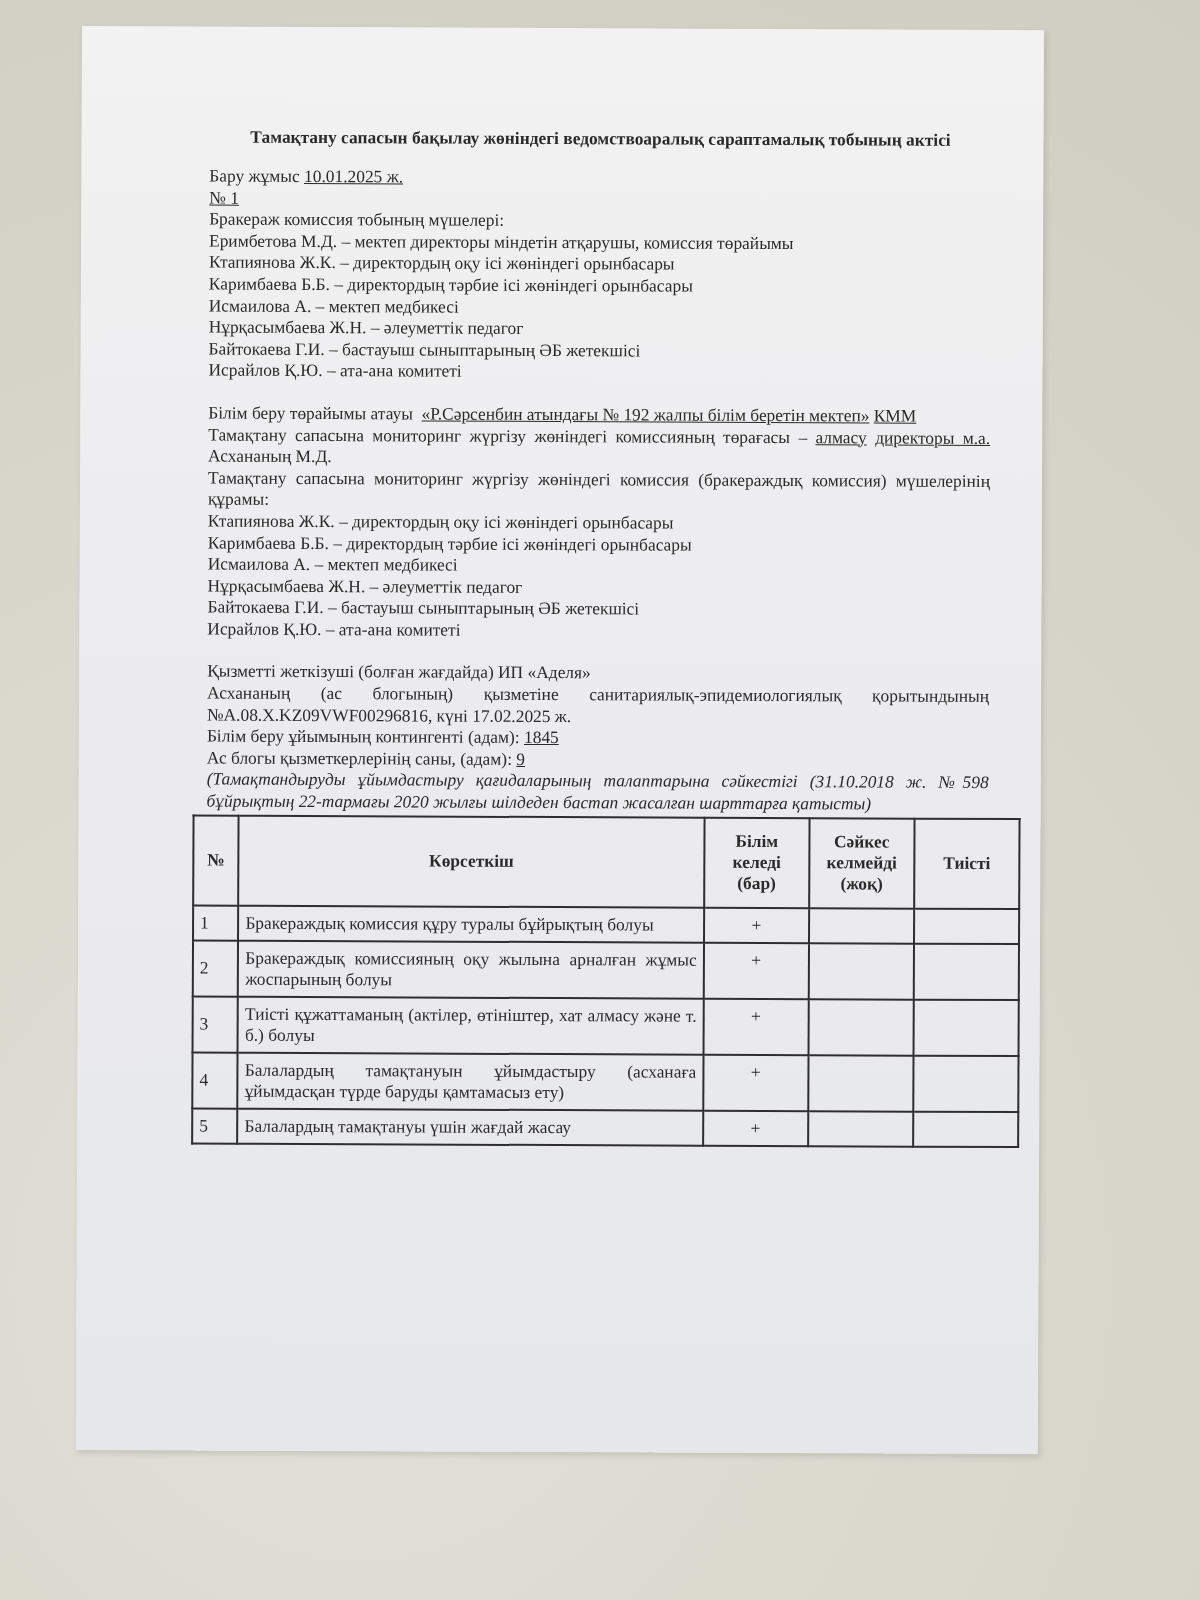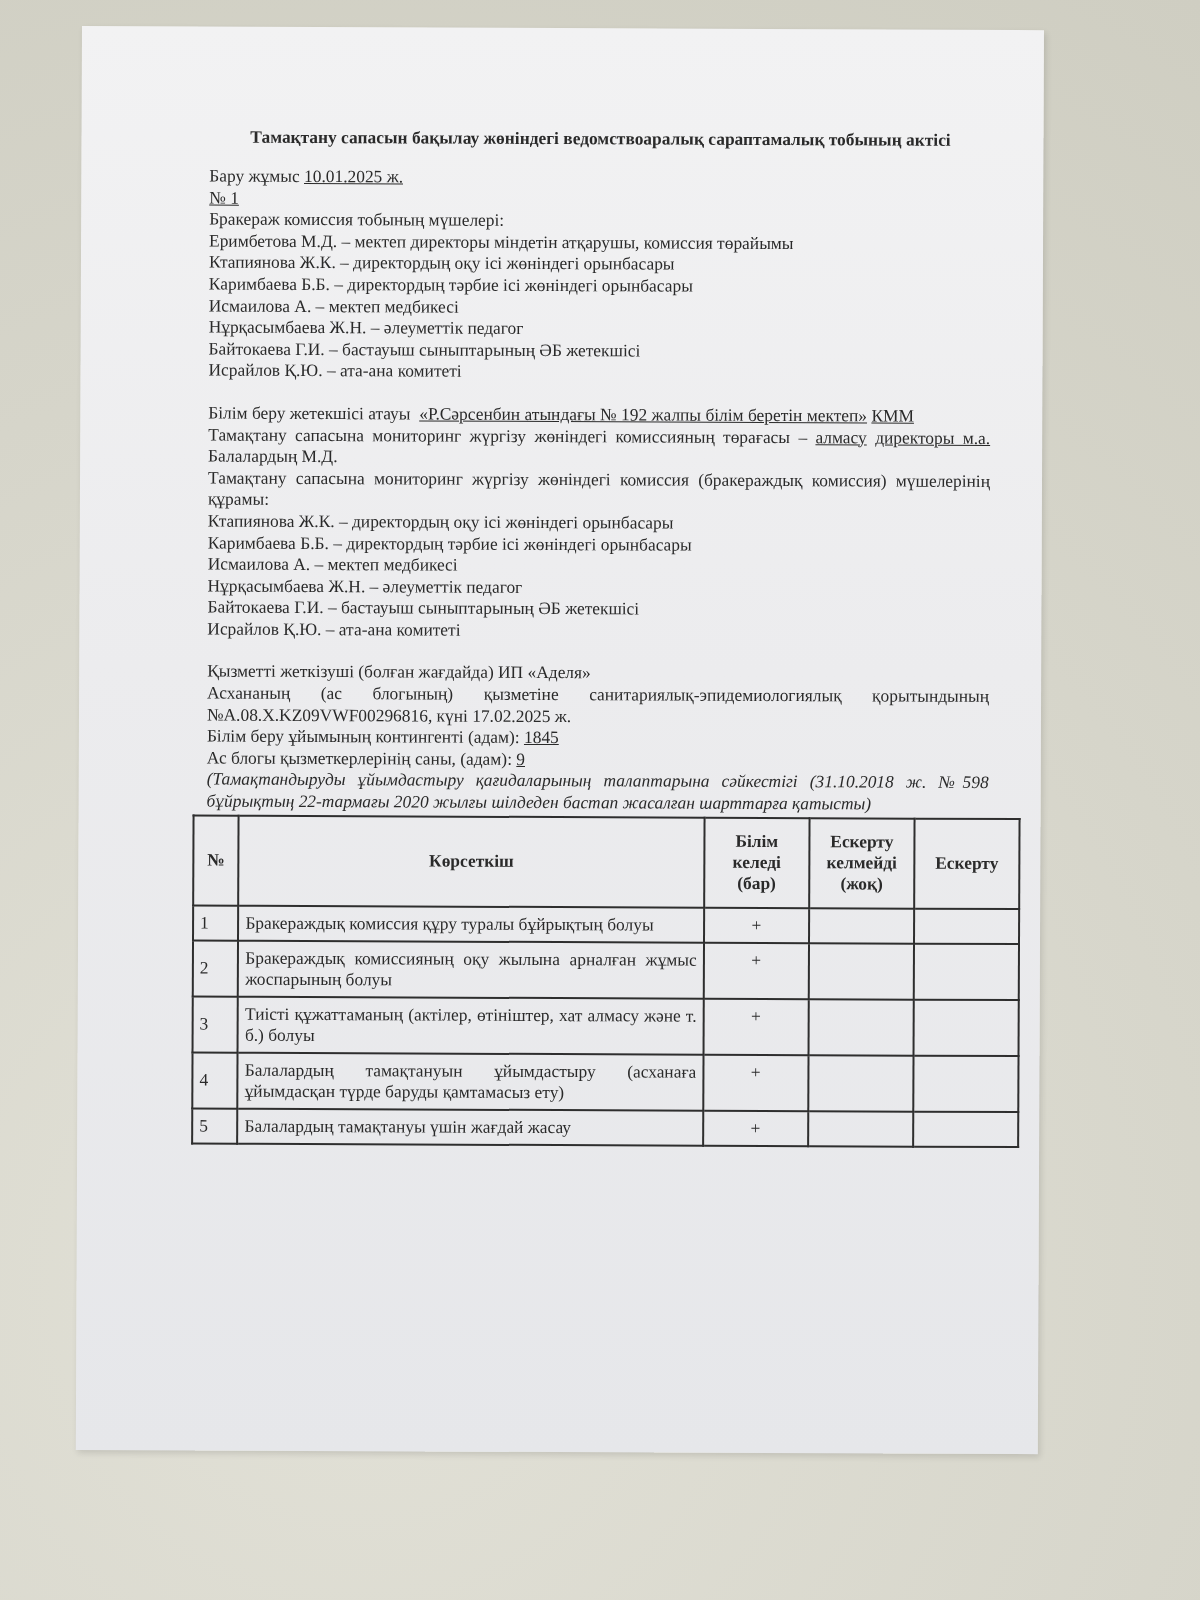--- a/index.html
+++ b/index.html
@@ -81,30 +81,30 @@
       <div class="line">Каримбаева Б.Б. – директордың тәрбие ісі жөніндегі орынбасары</div>
       <div class="line">Исмаилова А. – мектеп медбикесі</div>
       <div class="line">Нұрқасымбаева Ж.Н. – әлеуметтік педагог</div>
       <div class="line">Байтокаева Г.И. – бастауыш сыныптарының ӘБ жетекшісі</div>
       <div class="line">Исрайлов Қ.Ю. – ата-ана комитеті</div>
     </div>
 
     <div class="gap"></div>
 
     <div class="just">
-      <span>Білім беру жетекшісі атауы</span>&nbsp;
+      <span>Білім беру төрайымы атауы</span>&nbsp;
       <span class="u">«Р.Сәрсенбин атындағы № 192 жалпы білім беретін мектеп»</span>
       <span class="u">КММ</span>
     </div>
 
     <div class="just">
       <span>Тамақтану сапасына мониторинг жүргізу жөніндегі комиссияның төрағасы –</span>
       <span class="u">алмасу</span>
       <span class="u">директоры м.а.</span>
-      <span>Балалардың М.Д.</span>
+      <span>Асхананың М.Д.</span>
     </div>
 
     <div class="just">
       <span>Тамақтану сапасына мониторинг жүргізу жөніндегі комиссия (бракераждық комиссия)</span>
       <span>мүшелерінің құрамы:</span>
     </div>
     <div>
       <div class="line">Ктапиянова Ж.К. – директордың оқу ісі жөніндегі орынбасары</div>
       <div class="line">Каримбаева Б.Б. – директордың тәрбие ісі жөніндегі орынбасары</div>
       <div class="line">Исмаилова А. – мектеп медбикесі</div>
@@ -129,22 +129,22 @@
       <span class="u">9</span>
     </div>
     <div class="just italic">(Тамақтандыруды ұйымдастыру қағидаларының талаптарына сәйкестігі (31.10.2018 ж. №598 бұйрықтың 22-тармағы 2020 жылғы шілдеден бастап жасалған шарттарға қатысты)</div>
 
     <table class="checklist">
       <thead>
         <tr>
           <th class="h-num">№</th>
           <th>Көрсеткіш</th>
           <th>Білім келеді (бар)</th>
-          <th>Ескерту келмейді (жоқ)</th>
-          <th>Ескерту</th>
+          <th>Сәйкес келмейді (жоқ)</th>
+          <th>Тиісті</th>
         </tr>
       </thead>
       <tbody>
         <tr>
           <td class="num">1</td>
           <td class="ind">Бракераждық комиссия құру туралы бұйрықтың болуы</td>
           <td class="mark">+</td>
           <td class="blank"></td>
           <td class="blank"></td>
         </tr>

